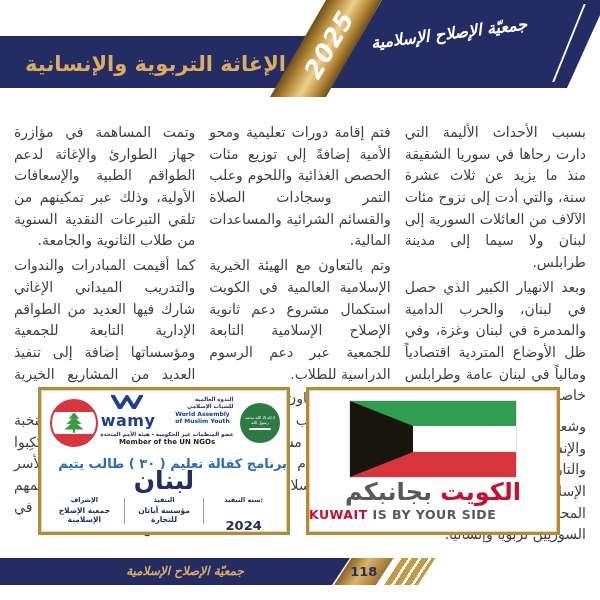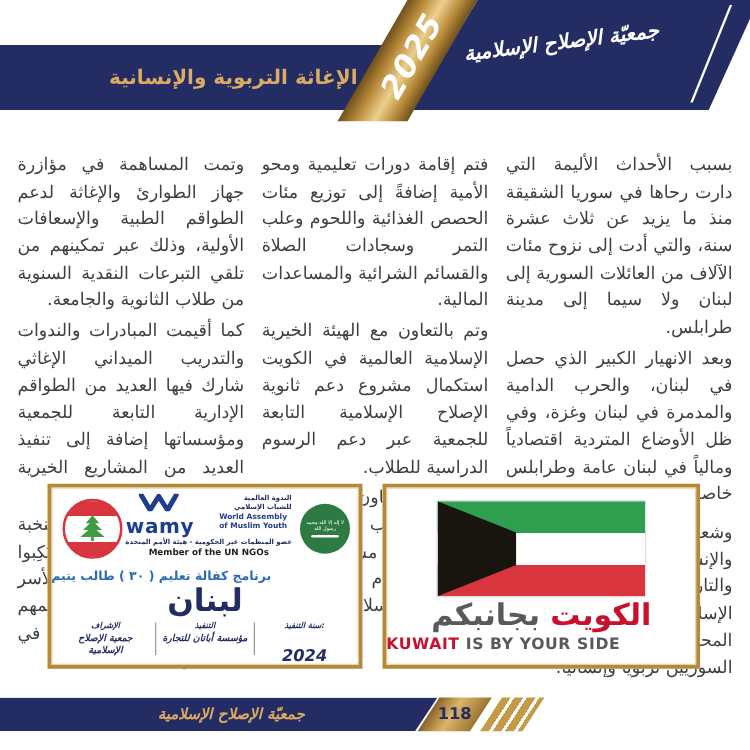--- a/index.html
+++ b/index.html
@@ -19,21 +19,21 @@
   }
   .hdr-slash{
     position:absolute;right:30px;top:4px;width:2px;height:78px;background:#ffffff;
     transform:skewX(-22deg);
   }
   .hdr-left{
     position:absolute;left:0;top:36px;width:318px;height:52px;background:#232c63;
     clip-path:polygon(0 0,100% 0,calc(100% - 22px) 100%,0 100%);
   }
   .section-title{
-    position:absolute;right:32px;top:16px;color:#dcab62;font-size:16px;font-weight:bold;
+    position:absolute;right:32px;top:16px;color:#dcab62;font-size:21px;font-weight:bold;
     direction:rtl;white-space:nowrap;
   }
   .ribbon{
     position:absolute;left:270px;top:0;width:56px;height:97px;
     transform:skewX(-30deg);transform-origin:0 100%;
     background:linear-gradient(90deg,#6f4f1d,#b98b3a 25%,#ecd08e 52%,#b98b3a 78%,#6f4f1d);
   }
   .ribbon-year{
     position:absolute;left:296px;top:36px;width:60px;text-align:center;
     transform:rotate(-60deg);color:#ffffff;font-size:25px;font-weight:bold;
@@ -66,23 +66,23 @@
   .sau-sword{width:22px;height:2px;background:#fff;margin:2px auto 0;border-radius:1px;}
   .wamy{position:absolute;left:58px;right:52px;top:4px;text-align:center;}
   .wamy-top{display:flex;justify-content:center;align-items:flex-start;gap:20px;}
   .wamy-mark{text-align:center;}
   .wamy-word{color:#1d3d91;font-size:16px;font-weight:bold;letter-spacing:0.5px;line-height:1;}
   .wamy-names{text-align:right;direction:rtl;padding-top:2px;}
   .wamy-ar{color:#232c63;font-size:5.5px;font-weight:bold;line-height:1.3;}
   .wamy-en{color:#1d3d91;font-size:6px;font-weight:bold;direction:ltr;text-align:left;line-height:1.2;width:58px;}
   .wamy-mem-ar{color:#232c63;font-size:5.5px;font-weight:bold;margin-top:2px;direction:rtl;}
   .wamy-mem-en{color:#222222;font-size:7px;font-weight:bold;margin-top:1px;}
-  .program{position:absolute;left:0;right:0;top:66px;text-align:left;color:#2a6cb8;font-size:10px;font-weight:bold;direction:rtl;}
+  .program{position:absolute;left:0;right:0;top:66px;text-align:right;color:#2a6cb8;font-size:13px;font-weight:bold;direction:rtl;}
   .country{position:absolute;left:0;right:0;top:76px;text-align:center;color:#232c63;font-size:25px;font-weight:bold;direction:rtl;}
-  .fields{position:absolute;left:8px;right:8px;bottom:6px;height:30px;display:flex;align-items:stretch;font-style:italic;}
+  .fields{position:absolute;left:8px;right:8px;bottom:6px;height:30px;display:flex;align-items:stretch;}
   .field{flex:1;text-align:center;color:#232c63;}
   .field .flabel{font-size:6.5px;font-weight:bold;}
   .field .fvalue{font-size:7.5px;font-weight:bold;margin-top:2px;direction:rtl;}
   .field .fvalue.big{font-size:13px;margin-top:14px;}
   .vsep{width:1px;background:#9a9a9a;margin:2px 4px;}
   
   .kw-flag{
     position:absolute;left:50%;top:10px;transform:translateX(-50%);
     width:168px;height:78px;border:1px solid #e2e2e2;box-sizing:border-box;
     background:linear-gradient(180deg,#2f9e4f 0 33.4%,#ffffff 33.4% 66.7%,#d8353f 66.7% 100%);

